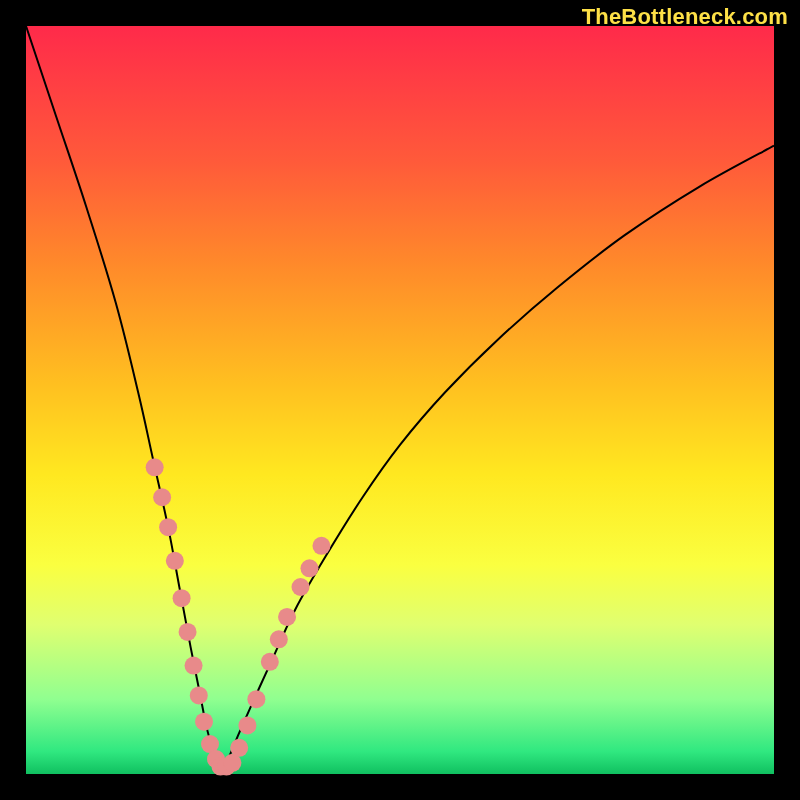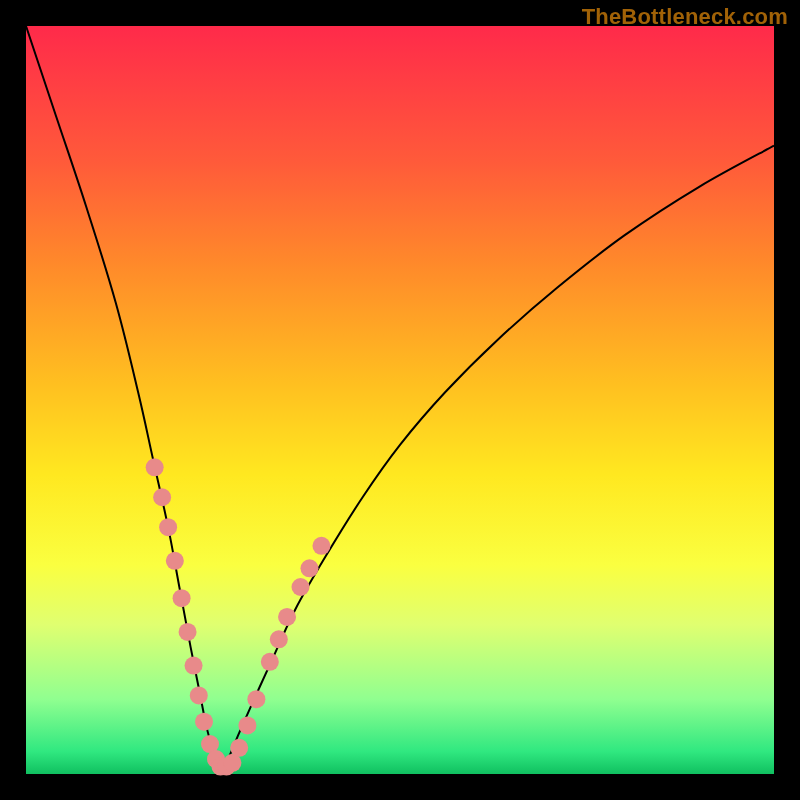--- a/index.html
+++ b/index.html
@@ -33,21 +33,21 @@
       #30e880 97%,
       #10c060 100%);
   }
   .watermark {
     position: absolute;
     top: 4px;
     right: 12px;
     font-family: Arial, Helvetica, sans-serif;
     font-size: 22px;
     font-weight: 600;
-    color: #a16207;
+    color: #fde047;
     letter-spacing: 0.2px;
     user-select: none;
   }
   svg.curves {
     position: absolute;
     left: 26px;
     top: 26px;
     width: 748px;
     height: 748px;
     overflow: visible;

